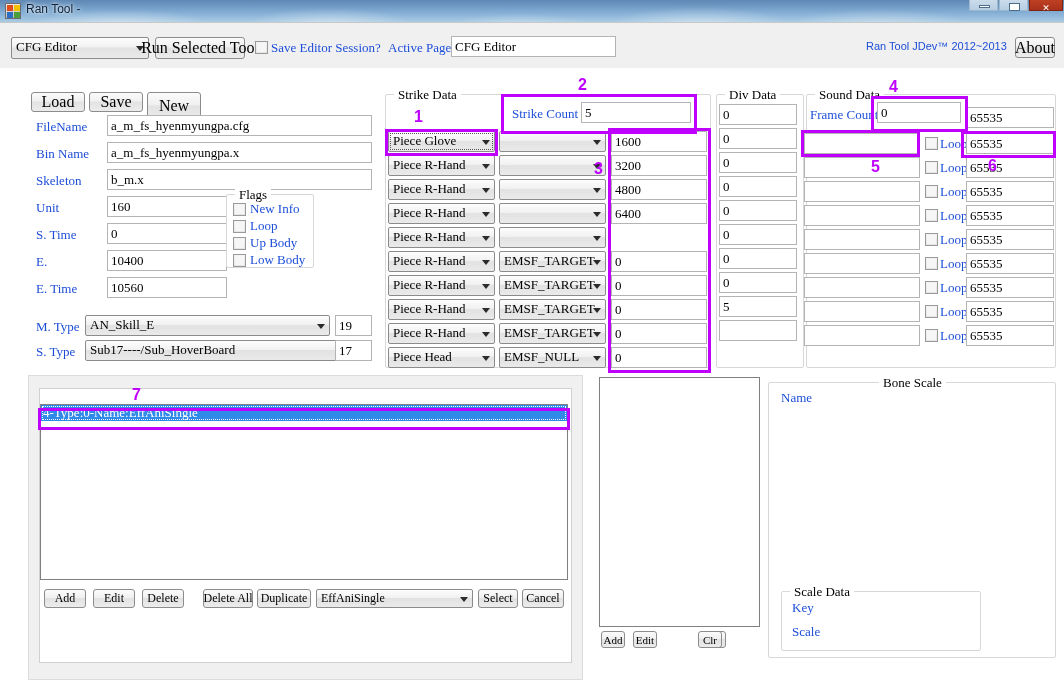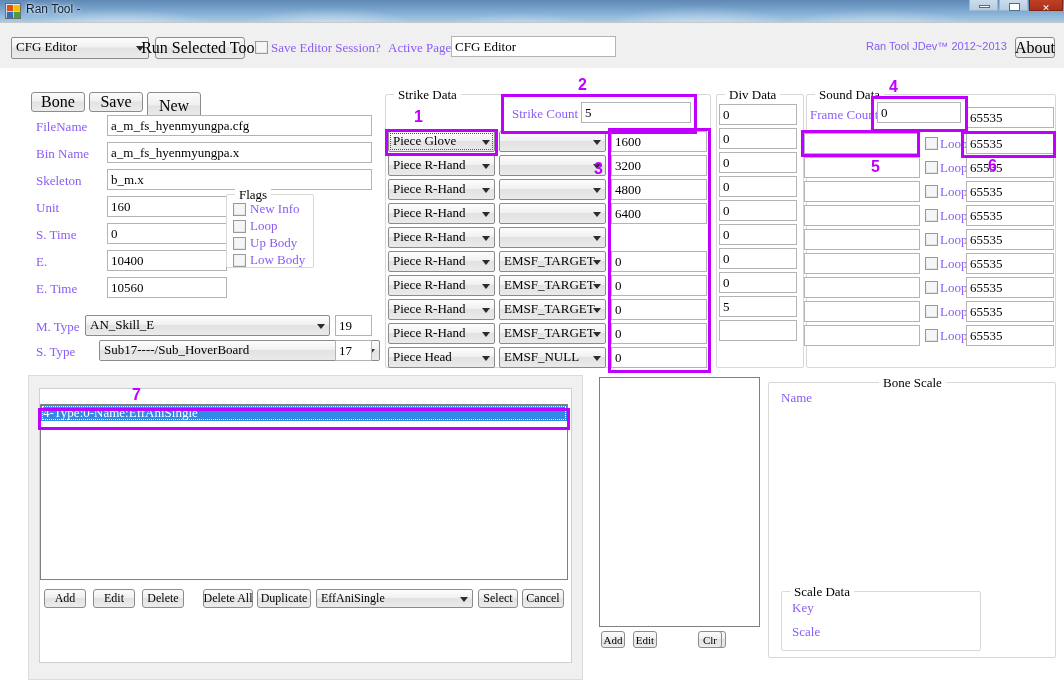--- a/index.html
+++ b/index.html
@@ -69,21 +69,21 @@
     background:linear-gradient(180deg,#fbfbfb 0%,#f0f0f0 45%,#e2e2e2 50%,#ececec 100%);
     border:1px solid #8c8c8c;border-radius:3px;
     font-family:"Liberation Serif",serif;font-size:16px;color:#000;
     white-space:nowrap;cursor:default;
   }
   .wintext{
     box-sizing:border-box;background:#fff;border:1px solid #b4b4b4;
     font-family:"Liberation Serif",serif;font-size:13px;color:#000;
     padding:1px 3px;white-space:nowrap;overflow:hidden;
   }
-  .lbl{font-family:"Liberation Serif",serif;font-size:13px;color:#8b5cf6;white-space:nowrap;position:absolute;}
+  .lbl{font-family:"Liberation Serif",serif;font-size:13px;color:#1d4ed8;white-space:nowrap;position:absolute;}
   .chk{position:absolute;width:13px;height:13px;box-sizing:border-box;
        background:linear-gradient(180deg,#f4f4f4,#e4e4e4);border:1px solid #9a9a9a;}
   .chk i{position:absolute;left:1px;top:1px;right:1px;bottom:1px;background:#f6f6f6;display:block;}
 
   
   .grp{position:absolute;box-sizing:border-box;border:1px solid #d8d8d8;border-radius:2px;}
   .grp>.cap{position:absolute;top:-8px;left:8px;background:#fff;padding:0 4px;
             font-family:"Liberation Serif",serif;font-size:13px;color:#000;white-space:nowrap;}
 
   
@@ -134,21 +134,21 @@
   <div class="lbl" style="left:271px;top:17px;">Save Editor Session?</div>
 
   <div class="lbl" style="left:388px;top:17px;">Active Page:</div>
   <div class="wintext" style="position:absolute;left:451px;top:13px;width:165px;height:21px;line-height:18px;">CFG Editor</div>
 
   <div class="lbl" style="left:866px;top:17px;font-family:'Liberation Sans',sans-serif;font-size:11px;">Ran Tool JDev™ 2012~2013</div>
   <div class="winbtn" style="position:absolute;left:1015px;top:34px;width:40px;height:21px;top:14px;">About</div>
 </div>
 
 <div class="panel" style="left:22px;top:82px;width:350px;height:285px;border:none;">
-  <div class="winbtn" style="position:absolute;left:9px;top:10px;width:54px;height:20px;">Bone</div>
+  <div class="winbtn" style="position:absolute;left:9px;top:10px;width:54px;height:20px;">Load</div>
   <div class="winbtn" style="position:absolute;left:67px;top:10px;width:54px;height:20px;">Save</div>
   <div class="winbtn" style="position:absolute;left:125px;top:10px;width:54px;height:28px;">New</div>
 
   <div class="lbl" style="left:14px;top:37px;">FileName</div>
   <div class="wintext" style="position:absolute;left:85px;top:33px;width:265px;height:21px;line-height:18px;">a_m_fs_hyenmyungpa.cfg</div>
 
   <div class="lbl" style="left:14px;top:64px;">Bin Name</div>
   <div class="wintext" style="position:absolute;left:85px;top:60px;width:265px;height:21px;line-height:18px;">a_m_fs_hyenmyungpa.x</div>
 
   <div class="lbl" style="left:14px;top:91px;">Skeleton</div>
@@ -187,21 +187,21 @@
   </div>
 
   <div class="lbl" style="left:14px;top:237px;">M. Type</div>
   <div class="wincombo" style="position:absolute;left:63px;top:233px;width:245px;height:21px;">
     <span>AN_Skill_E</span>
     <span class="arr"></span>
   </div>
   <div class="wintext" style="position:absolute;left:313px;top:233px;width:37px;height:21px;line-height:18px;">19</div>
 
   <div class="lbl" style="left:14px;top:262px;">S. Type</div>
-  <div class="wincombo" style="position:absolute;left:63px;top:258px;width:281px;height:21px;margin-left:14px;">
+  <div class="wincombo" style="position:absolute;left:63px;top:258px;width:281px;height:21px;">
     <span>Sub17----/Sub_HoverBoard</span>
     <span class="arr"></span>
   </div>
   <div class="wintext" style="position:absolute;left:313px;top:258px;width:37px;height:21px;line-height:18px;">17</div>
 </div>
 
 <div class="grp" style="left:385px;top:94px;width:326px;height:274px;">
   <span class="cap">Strike Data</span>
 </div>
 <div class="lbl" style="left:512px;top:106px;">Strike Count</div>

